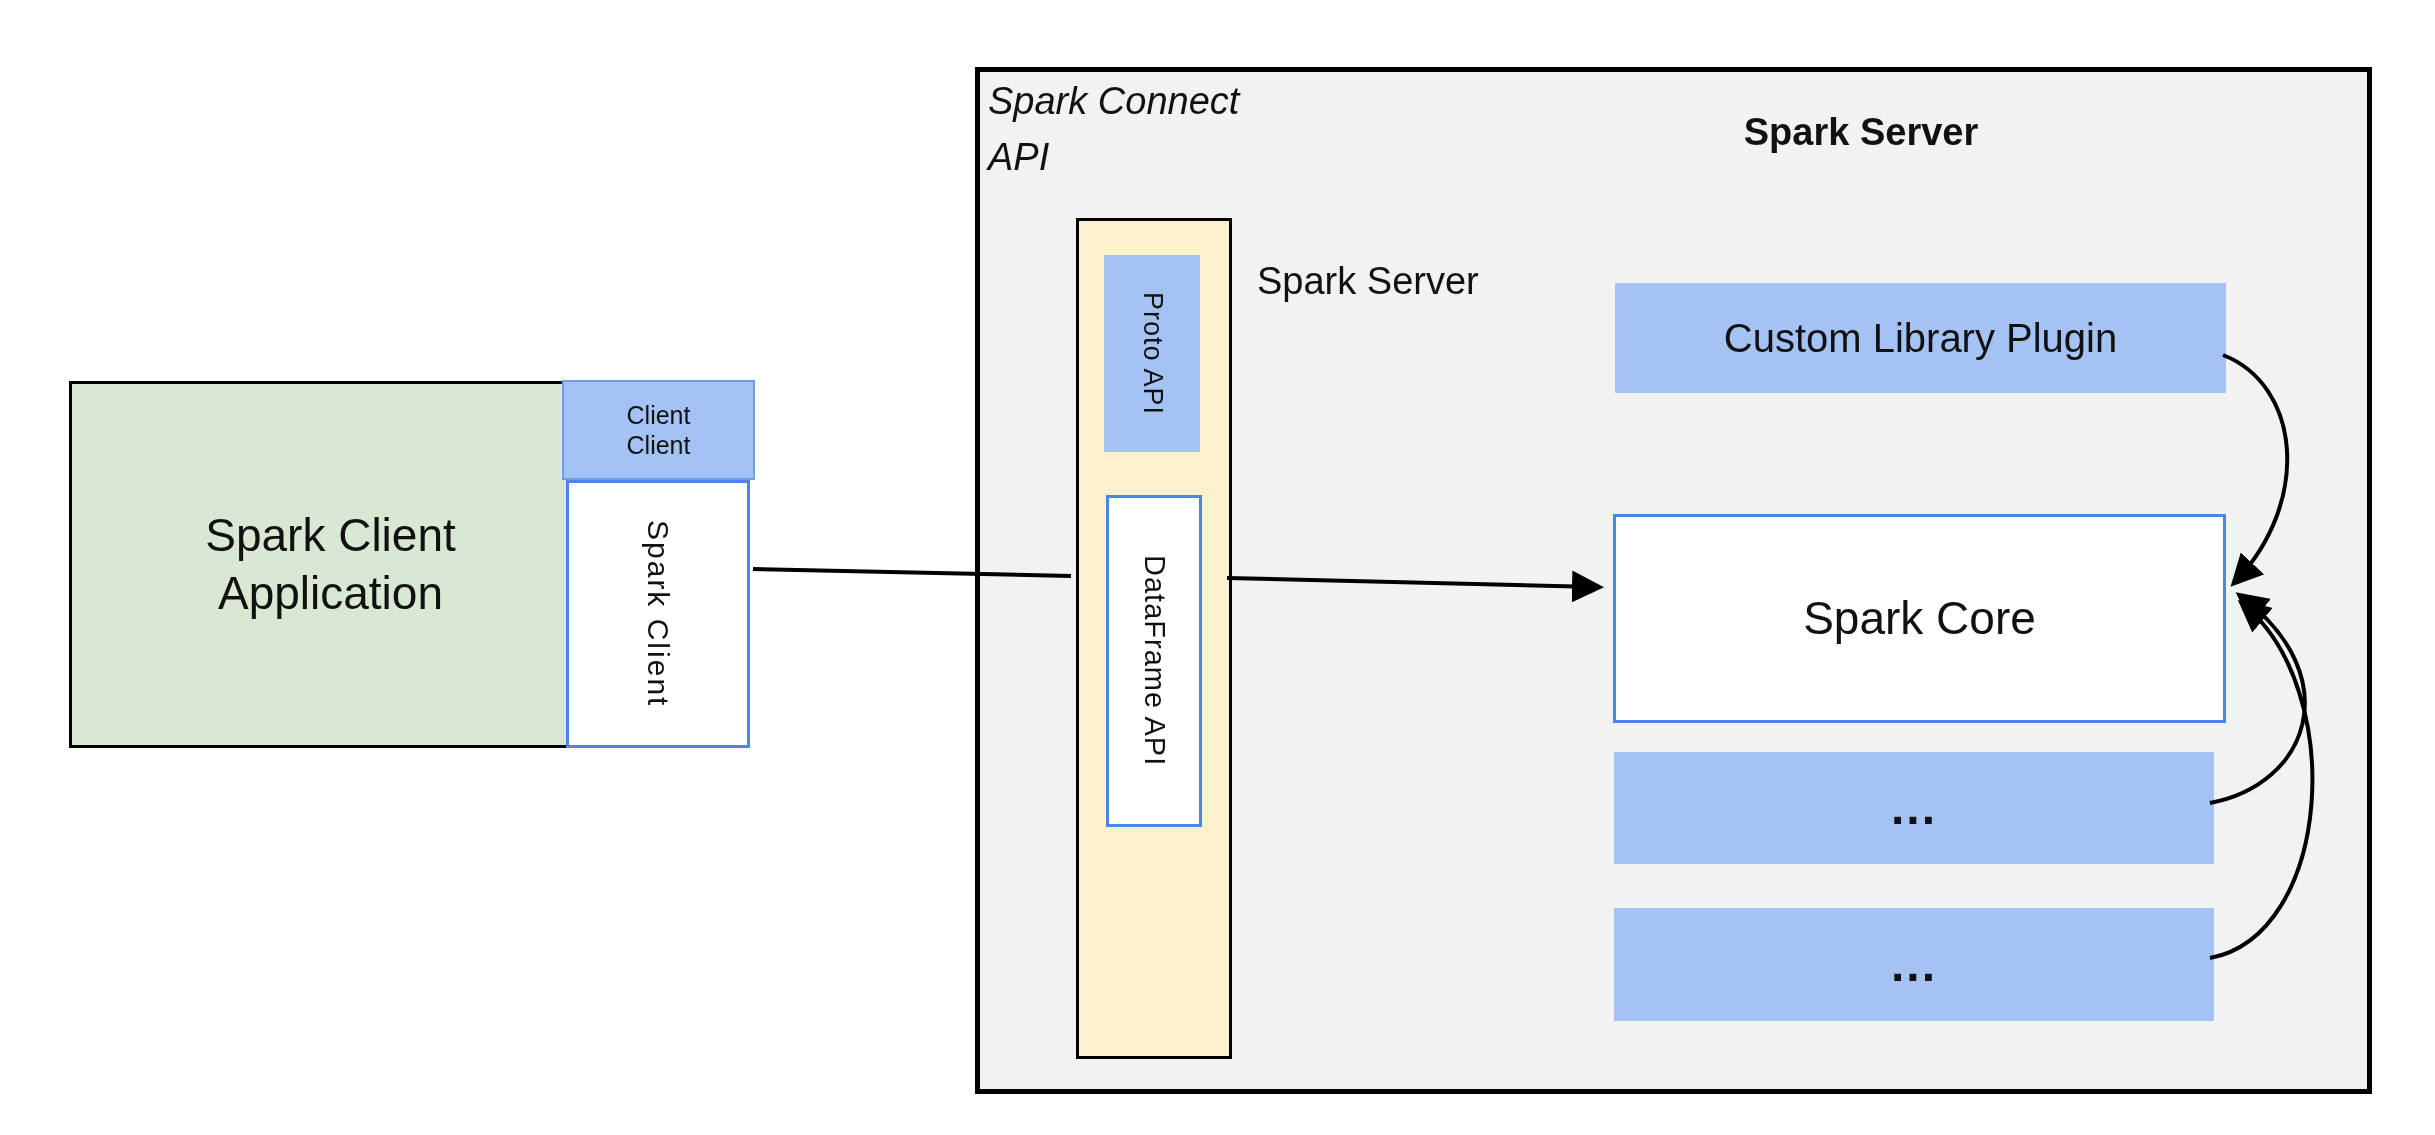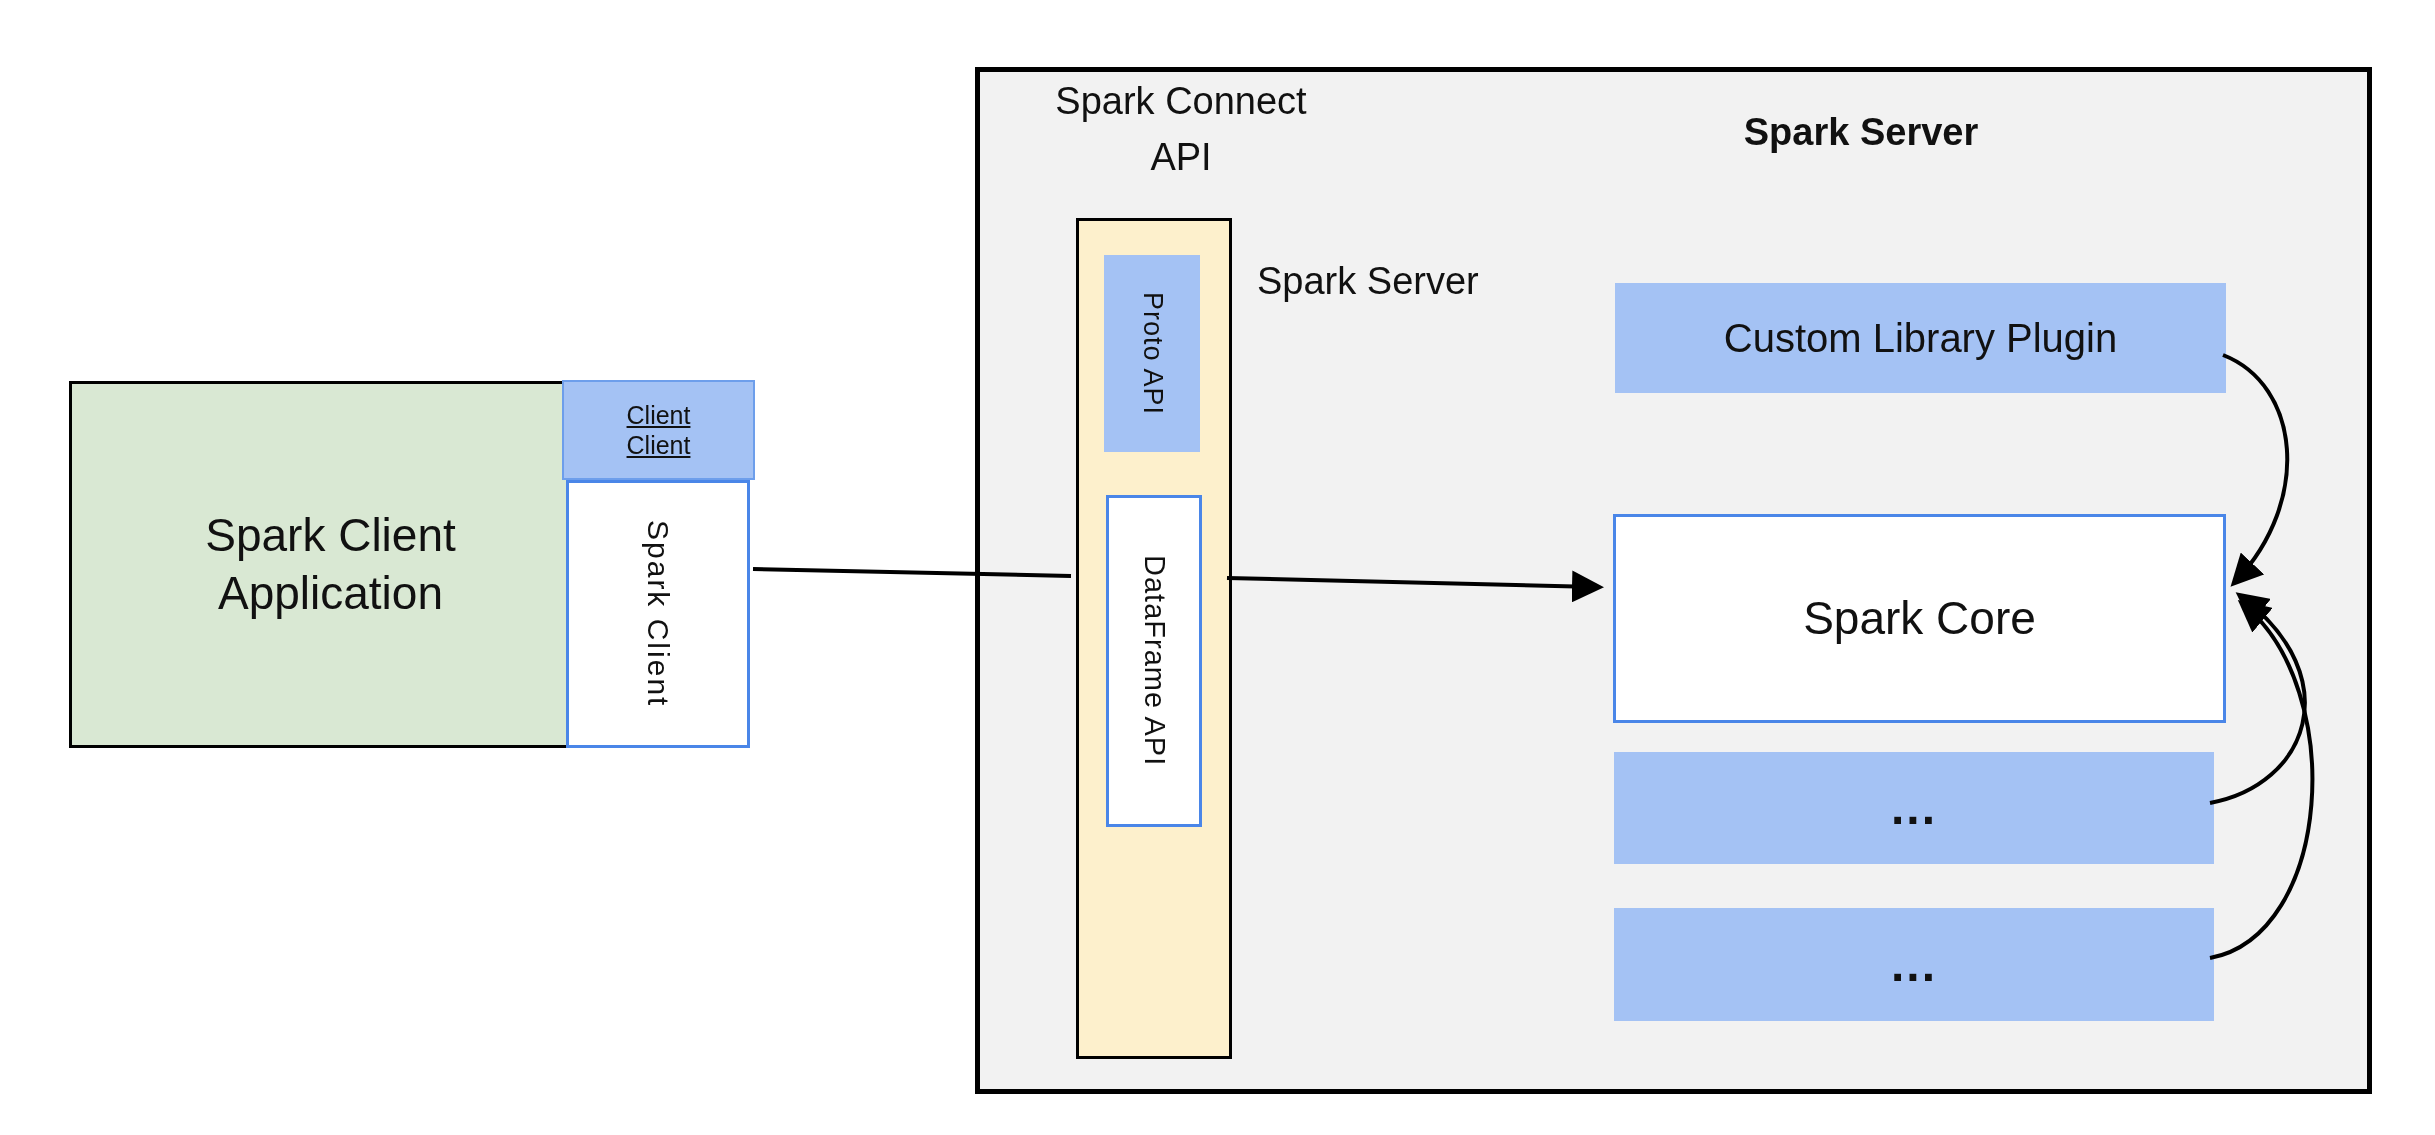--- a/index.html
+++ b/index.html
@@ -30,21 +30,21 @@
   }
   .bluefill { background: var(--blue-fill, #a4c2f4); }
   .package { border: 2px solid var(--package-border, #6d9eeb); }
   .whiteblue {
     background: #ffffff;
     border: 3px solid var(--blue-border, #4a86e8);
   }
   .lbl-xl { font-size: 46px; line-height: 1.25; }
   .lbl-lg { font-size: 40px; line-height: 1.25; }
   .lbl-md { font-size: 38px; line-height: 1.47; }
-  .lbl-sm { font-size: 25px; line-height: 1.22; text-decoration: underline; }
+  .lbl-sm { font-size: 25px; line-height: 1.22; }
   .bold { font-weight: 700; }
   .vtext {
     writing-mode: vertical-rl;
     text-orientation: mixed;
     letter-spacing: 2px;
     white-space: nowrap;
   }
   .ellipsis-dots {
     font-size: 48px;
     line-height: 1;
@@ -78,21 +78,21 @@
       <div>Client</div>
     </div>
   </div>
 
   <div class="box whiteblue flexc" style="left:566px; top:480px; width:184px; height:268px;">
     <div class="vtext" style="font-size:30px;">Spark Client</div>
   </div>
 
   <div class="box gray" style="left:975px; top:67px; width:1397px; height:1027px;">
 
-    <div class="abs lbl-md" style="left:16px; top:2px; width:370px; text-align:center;">
+    <div class="abs lbl-md" style="left:8px; top:2px; width:370px; text-align:left;font-style:italic;">
       <div>Spark Connect</div>
       <div>API</div>
     </div>
 
     <div class="abs lbl-md bold" style="left:631px; top:33px; width:500px; text-align:center;">Spark Server</div>
 
     <div class="box yellow" style="left:96px; top:146px; width:156px; height:841px;">
 
       <div class="box bluefill flexc" style="left:25px; top:34px; width:96px; height:197px;">
         <div class="vtext" style="font-size:27px; letter-spacing:1px;">Proto API</div>

